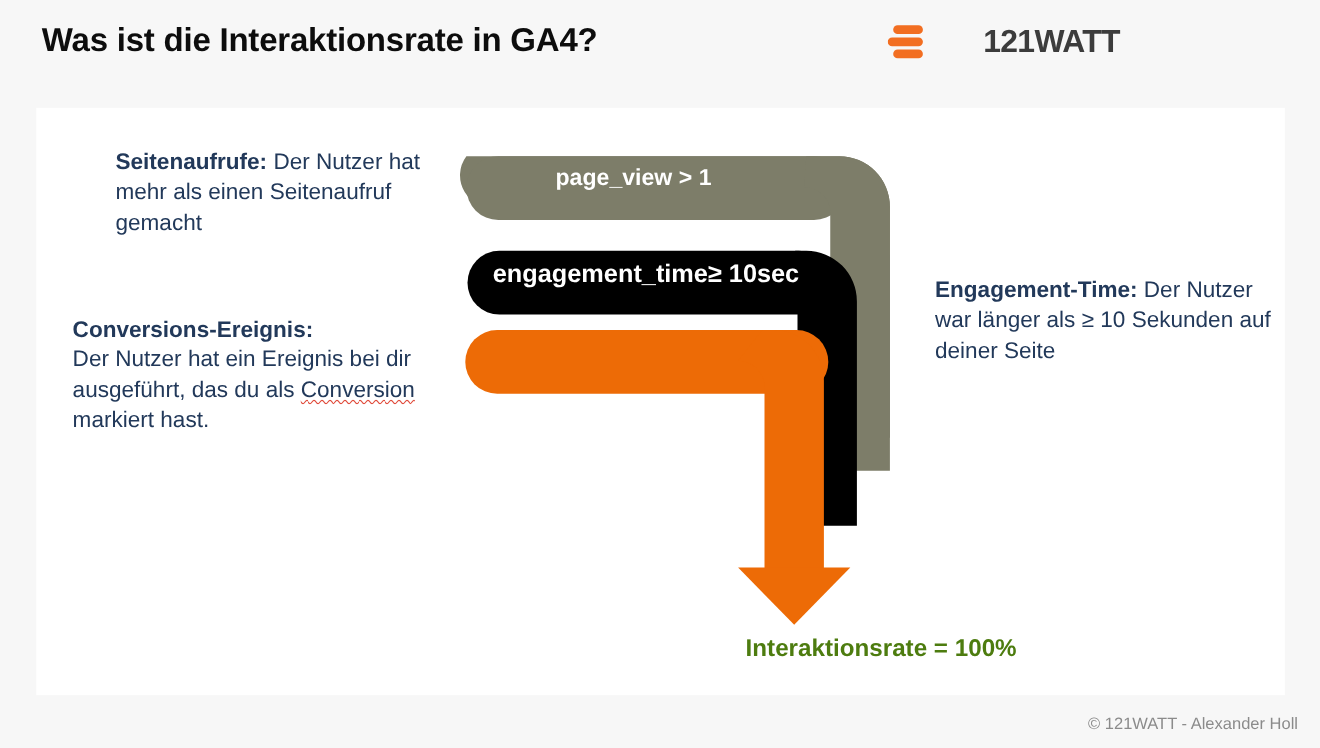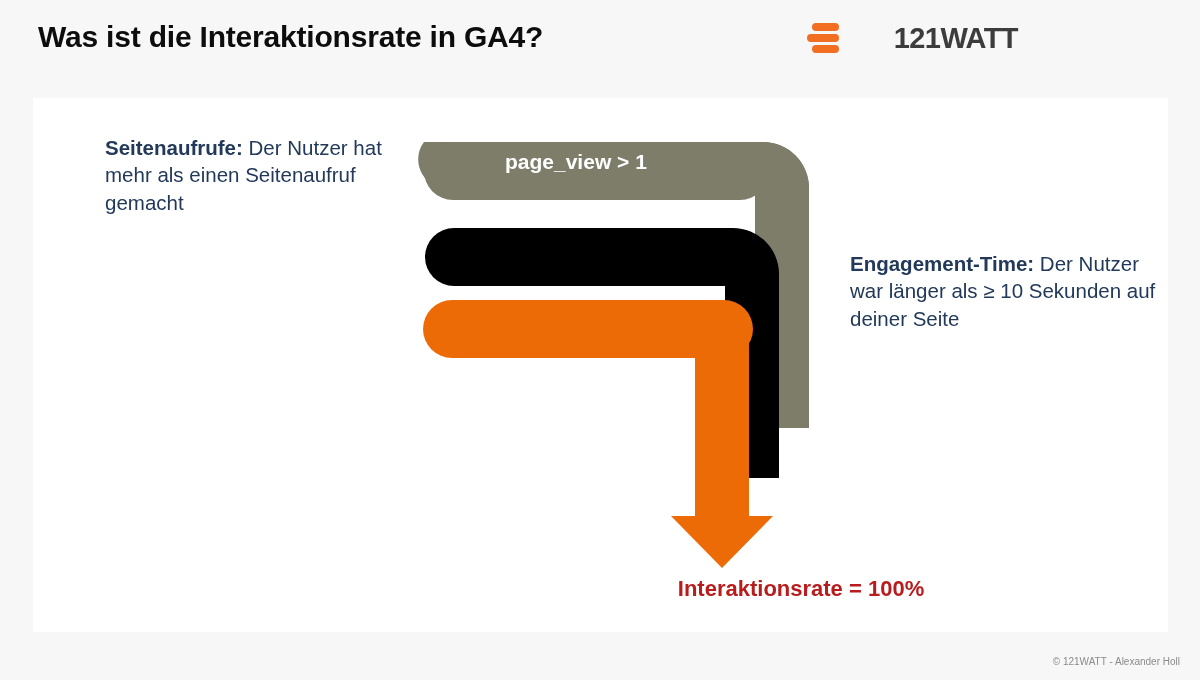--- a/index.html
+++ b/index.html
@@ -108,30 +108,30 @@
   #label-conversion  { left: 455px; top: 210px; font-size: 23px; }
 
   #label-result {
     position: absolute;
     left: 608px;
     top: 478px;
     width: 320px;
     text-align: center;
     font-size: 22px;
     font-weight: bold;
-    color: #b91c1c;
+    color: #4d7c0f;
     white-space: nowrap;
   }
 
   
   #slide-footer {
     position: absolute;
     right: 20px;
     bottom: 13px;
-    font-size: 10px;
+    font-size: 15px;
     color: #8b8b8b;
   }
 </style>
 </head>
 <body>
 
 <div id="slide-header">
 
   <div id="page-title">Was ist die Interaktionsrate in GA4?</div>
 
@@ -144,20 +144,24 @@
     <span id="logo-wordmark">121WATT</span>
   </div>
 </div>
 
 <div id="content-card">
 
   <div id="callout-pageviews" class="callout">
     <b>Seitenaufrufe:</b><span> Der Nutzer hat mehr als einen Seitenaufruf gemacht</span>
   </div>
 
+  <div id="callout-conversion" class="callout">
+    <b>Conversions-Ereignis:</b><br>
+    <span>Der Nutzer hat ein Ereignis bei dir ausgeführt, das du als </span><span class="spell-error">Conversion</span><span> markiert hast.</span>
+  </div>
 
   <div id="callout-engagement" class="callout">
     <b>Engagement-Time:</b><span> Der Nutzer war länger als ≥ 10 Sekunden auf deiner Seite</span>
   </div>
 
   <svg id="flow-diagram" viewBox="0 0 1135 534">
 
     <path id="shape-page-view" d="M 391 44
              L 730 44
              A 46 46 0 0 1 776 90
@@ -176,18 +180,19 @@
     <path d="M 690 130 L 700 130 A 46 46 0 0 1 746 176 L 746 380 L 692 380 L 692 182 A 24 24 0 0 0 668 158 Z" fill="#000000"></path>
 
     <rect x="390" y="202" width="330" height="58" rx="29" fill="#ed6b06"></rect>
     <path d="M 660 202 L 670 202 A 46 46 0 0 1 716 248 L 716 430 L 662 430 L 662 254 A 24 24 0 0 0 638 230 Z" fill="#ed6b06"></path>
 
     <path d="M 638 418 L 740 418 L 689 470 Z" fill="#ed6b06"></path>
   </svg>
 
   <div id="label-pageview" class="flow-label">page_view &gt; 1</div>
 
+  <div id="label-engagement" class="flow-label">engagement_time≥ 10sec</div>
 
 
   <div id="label-result">Interaktionsrate = 100%</div>
 </div>
 
 <div id="slide-footer">© 121WATT - Alexander Holl</div>
 
 </body></html>

